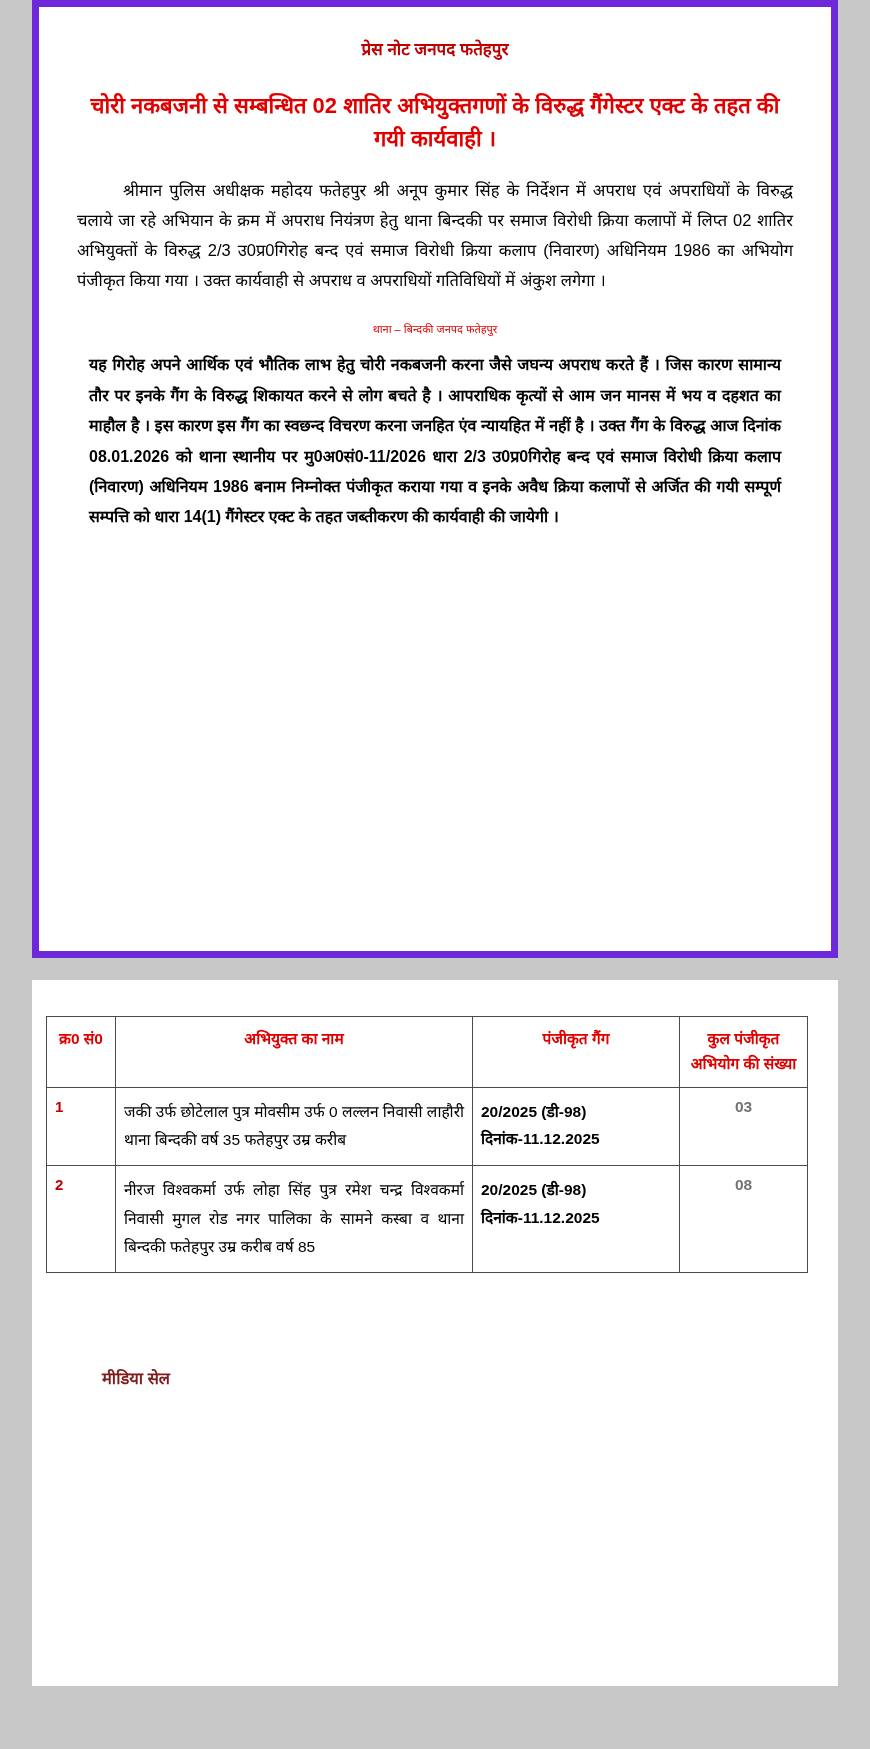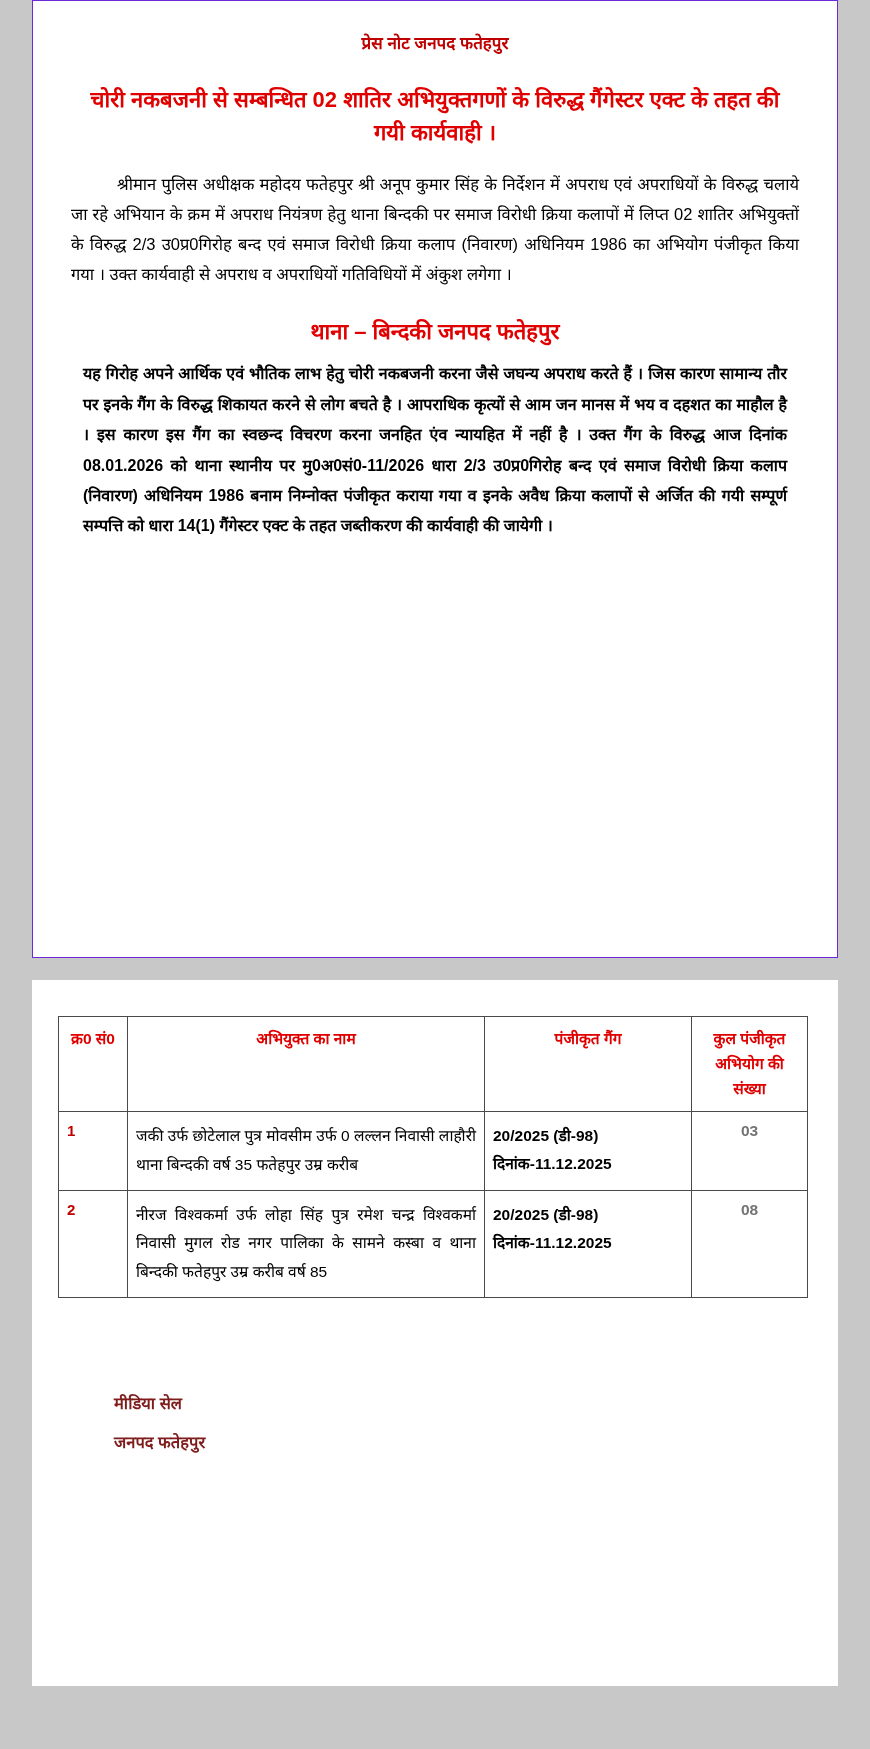--- a/index.html
+++ b/index.html
@@ -15,31 +15,31 @@
     background: #c8c8c8;
     position: relative;
     box-sizing: border-box;
   }
   .sheet {
     background: #ffffff;
     margin: 0 32px;
     box-sizing: border-box;
   }
   .sheet-top {
-    border: 1px solid #6d28d9;
+    border: 7px solid #6d28d9;
     padding: 30px 38px 20px 38px;
     min-height: 958px;
     box-sizing: border-box;
   }
   .gap {
     height: 22px;
     background: #c8c8c8;
   }
   .sheet-bottom {
-    padding: 36px 30px 30px 26px;
+    padding: 36px 30px 30px 14px;
     min-height: 706px;
     box-sizing: border-box;
   }
   .head-line {
     text-align: center;
     color: #c00000;
     font-weight: bold;
     font-size: 17px;
     line-height: 1.55;
   }
@@ -57,22 +57,22 @@
     color: #000000;
     font-size: 16.5px;
     line-height: 1.82;
     text-align: justify;
     margin-top: 20px;
     text-indent: 46px;
   }
   .subhead-red {
     text-align: center;
     color: #e00000;
-    font-weight: bold;
-    font-size: 22px;
+    font-weight: normal;
+    font-size: 11px;
     margin-top: 26px;
     margin-bottom: 14px;
   }
   .body-para2 {
     color: #000000;
     font-size: 16px;
     font-weight: bold;
     line-height: 1.9;
     text-align: justify;
     margin: 12px;
@@ -183,18 +183,17 @@
             <div>20/2025 (डी-98)</div>
             <div>दिनांक-11.12.2025</div>
           </td>
           <td class="c-count">08</td>
         </tr>
       </tbody>
     </table>
 
     <div class="footer-block">
       <div class="footer-line">मीडिया सेल</div>
-      <div class="footer-line">जनपद फतेहपुर</div>
     </div>
 
   </div>
 
 </div>
 
 </body></html>

